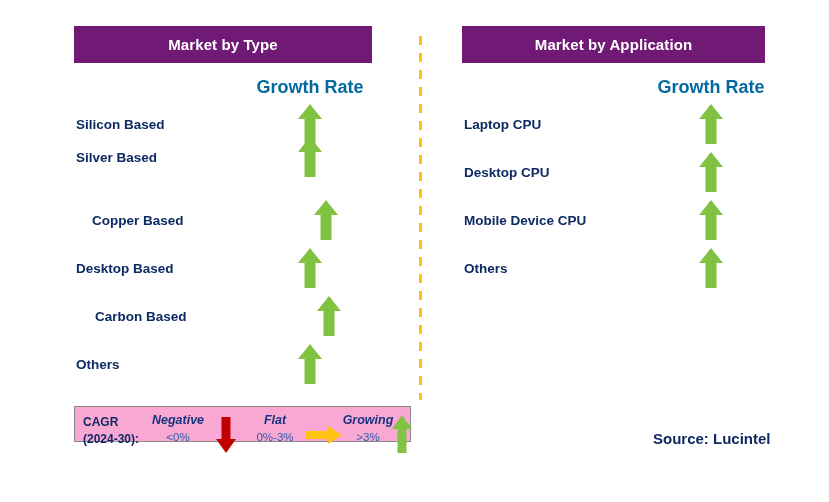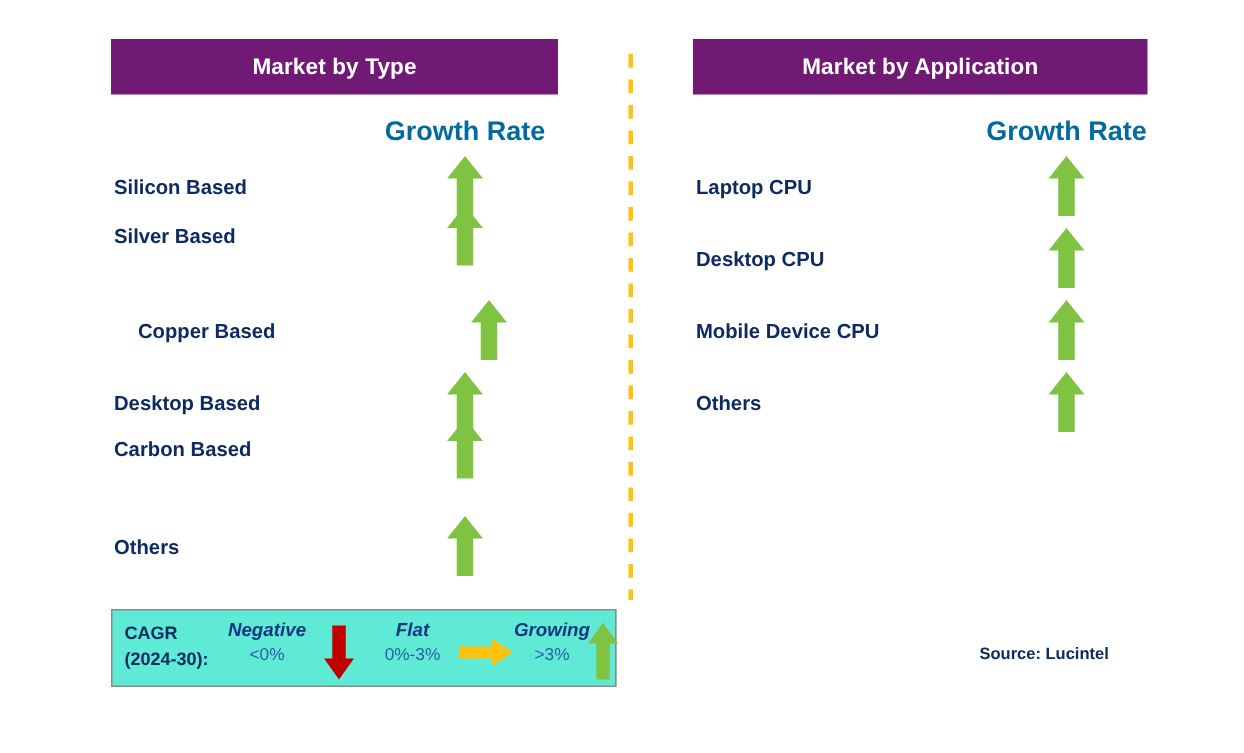--- a/index.html
+++ b/index.html
@@ -111,23 +111,23 @@
     background-size: 3px 17px;
     background-repeat: repeat-y;
   }
 
   
   .legend {
     position: absolute;
     left: 74px;
     top: 406px;
     width: 337px;
-    height: 52px;
+    height: 36px;
     border: 1.5px solid #8a8a8a;
-    background: #5eead4;
+    background: #f9a8d4;
     box-sizing: border-box;
   }
   .legend-inner {
     position: relative;
     width: 100%;
     height: 100%;
   }
   .legend-cagr {
     position: absolute;
     left: 8px;
@@ -178,21 +178,21 @@
     left: 316px; top: 7px;
     width: 22px; height: 40px;
   }
   .legend-arrow svg { display: block; width: 100%; height: 100%; }
 
   
   .source {
     position: absolute;
     left: 653px;
     top: 430px;
-    font-size: 11px;
+    font-size: 15px;
     font-weight: bold;
     color: #0d2a63;
     white-space: nowrap;
   }
 </style>
 </head>
 <body>
 
 <div class="stage">
 
@@ -231,21 +231,21 @@
 
       <div class="row" style="top:253px;">
         <div class="row-label">Desktop Based</div>
         <div class="row-arrow">
           <svg class="arrow-up-svg" viewBox="0 0 26 42" xmlns="http://www.w3.org/2000/svg">
             <polygon points="13,1 25,16 18.5,16 18.5,41 7.5,41 7.5,16 1,16" fill="#80c242"></polygon>
           </svg>
         </div>
       </div>
 
-      <div class="row" style="top:284px;">
+      <div class="row" style="top:301px;margin-left:19px;">
         <div class="row-label">Carbon Based</div>
         <div class="row-arrow">
           <svg class="arrow-up-svg" viewBox="0 0 26 42" xmlns="http://www.w3.org/2000/svg">
             <polygon points="13,1 25,16 18.5,16 18.5,41 7.5,41 7.5,16 1,16" fill="#80c242"></polygon>
           </svg>
         </div>
       </div>
 
       <div class="row" style="top:349px;">
         <div class="row-label">Others</div>

